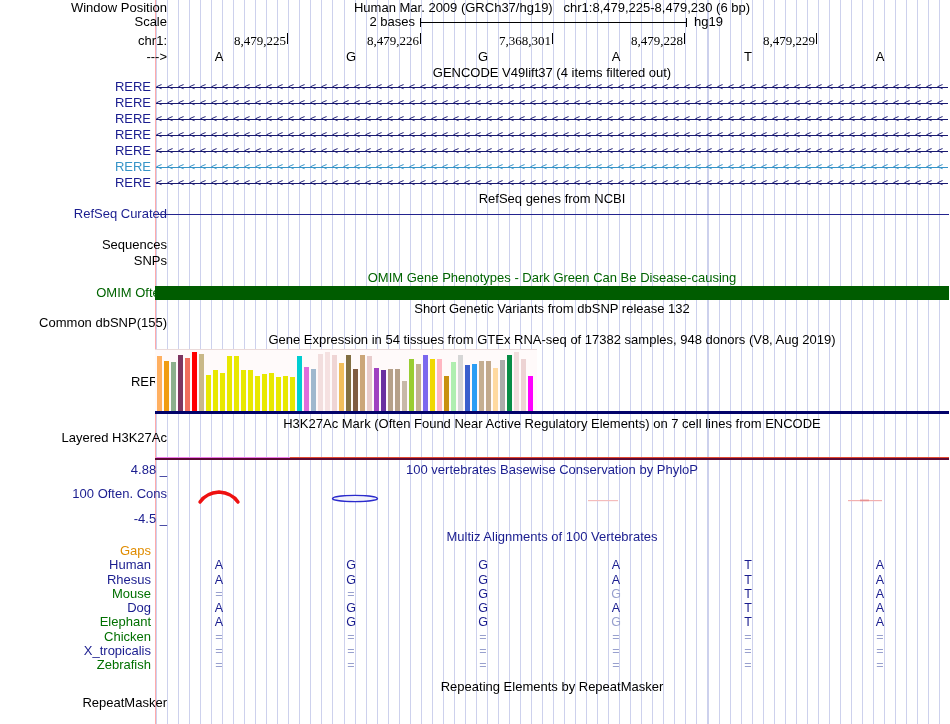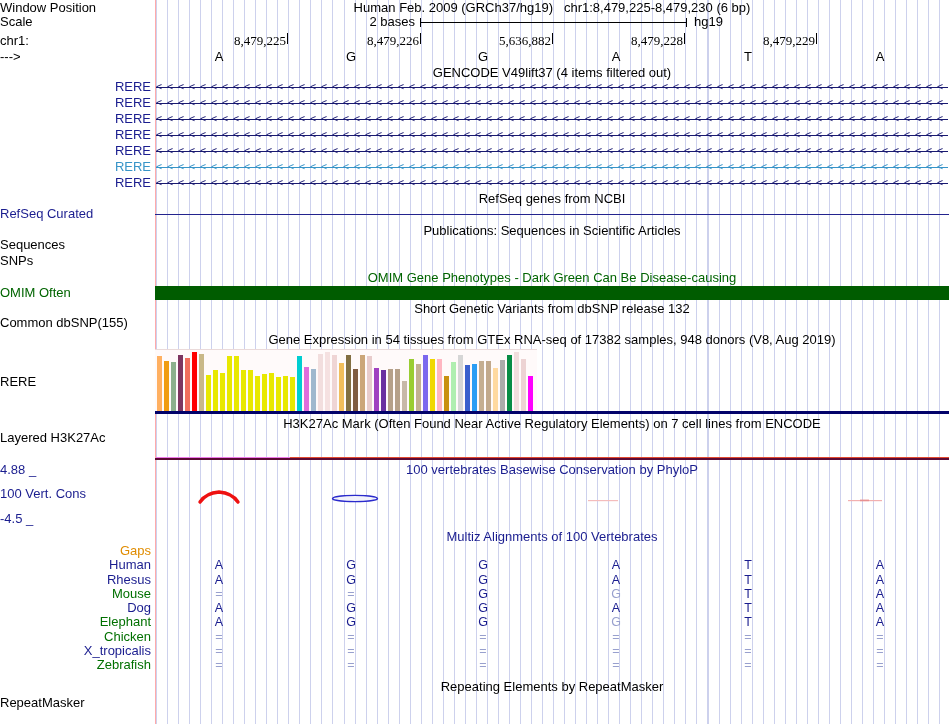--- a/index.html
+++ b/index.html
@@ -1,19 +1,19 @@
 <!DOCTYPE html>
 <html><head>
 <meta charset="utf-8">
 <style>
   html,body{margin:0;padding:0;background:#fff;}
   #browser{position:relative;width:950px;height:724px;background:#fff;overflow:hidden;
     font-family:"Liberation Sans","DejaVu Sans",sans-serif;font-size:13px;color:#000;}
   .abs{position:absolute;}
-  .lbl{position:absolute;left:0;width:151px;text-align:left;line-height:14px;white-space:nowrap;}
+  .lbl{position:absolute;left:16px;width:151px;text-align:right;line-height:14px;white-space:nowrap;}
   .ctr{position:absolute;left:155px;width:794px;text-align:center;line-height:14px;white-space:nowrap;}
   .c-navy{color:#1A1D8F;}
   .c-green{color:#007000;}
   .c-orange{color:#E08C00;}
   .c-dgreen{color:#006400;}
   .c-ltblue{color:#3794C8;}
   #grid{position:absolute;left:156px;top:0;width:793px;height:724px;z-index:0;
     background-image:repeating-linear-gradient(90deg,#CDD1ED 0,#CDD1ED 1px,transparent 1px,transparent 11.03px);}
   #pinkline{position:absolute;left:155px;top:0;width:1px;height:724px;background:#FFAAAA;z-index:1;}
   .z{z-index:2;}
@@ -43,37 +43,37 @@
 </style>
 </head>
 <body>
 
 <div id="browser">
   <div id="grid"></div>
   <div id="pinkline"></div>
 
   <div class="lbl z" style="top:1px">Window Position</div>
   <div class="ctr z" style="top:1px">
-    <span>Human Feb. 2009 (GRCh37/hg19)</span>&nbsp;&nbsp;&nbsp;<span>chr1:8,479,225-8,479,230 (6 bp)</span>
+    <span>Human Mar. 2009 (GRCh37/hg19)</span>&nbsp;&nbsp;&nbsp;<span>chr1:8,479,225-8,479,230 (6 bp)</span>
   </div>
 
   <div class="lbl z" style="top:15px">Scale</div>
   <div class="abs z" style="left:255px;top:15px;width:160px;text-align:right;line-height:14px">2 bases</div>
   <div id="scalebar"></div>
   <div class="tick" style="left:420px;top:18px;height:9px"></div>
   <div class="tick" style="left:686px;top:18px;height:9px"></div>
   <div class="abs z" style="left:694px;top:15px;line-height:14px">hg19</div>
 
   <div class="lbl z" style="top:34px">chr1:</div>
   <div id="coordRow">
       <div class="coordnum" style="left: 196px; top: 34px;">8,479,225</div>
       <div class="tick" style="left: 287px; top: 33px; height: 11px;"></div>
       <div class="coordnum" style="left: 329px; top: 34px;">8,479,226</div>
       <div class="tick" style="left: 420px; top: 33px; height: 11px;"></div>
-      <div class="coordnum" style="left: 461px; top: 34px;">5,636,882</div>
+      <div class="coordnum" style="left: 461px; top: 34px;">7,368,301</div>
       <div class="tick" style="left: 552px; top: 33px; height: 11px;"></div>
       <div class="coordnum" style="left: 593px; top: 34px;">8,479,228</div>
       <div class="tick" style="left: 684px; top: 33px; height: 11px;"></div>
       <div class="coordnum" style="left: 725px; top: 34px;">8,479,229</div>
       <div class="tick" style="left: 816px; top: 33px; height: 11px;"></div>
     </div>
 
   <div class="lbl z" style="top:50px">---&gt;</div>
   <div id="seqRow">
       <div class="baseletter" style="left: 209px; top: 50px;">A</div>
@@ -113,21 +113,20 @@
       <div class="generow" style="top: 175px;">
         <div class="glbl glbl c-navy">RERE</div>
         <div class="arrowline" style="color: rgb(25, 25, 112);">&lt;&lt;&lt;&lt;&lt;&lt;&lt;&lt;&lt;&lt;&lt;&lt;&lt;&lt;&lt;&lt;&lt;&lt;&lt;&lt;&lt;&lt;&lt;&lt;&lt;&lt;&lt;&lt;&lt;&lt;&lt;&lt;&lt;&lt;&lt;&lt;&lt;&lt;&lt;&lt;&lt;&lt;&lt;&lt;&lt;&lt;&lt;&lt;&lt;&lt;&lt;&lt;&lt;&lt;&lt;&lt;&lt;&lt;&lt;&lt;&lt;&lt;&lt;&lt;&lt;&lt;&lt;&lt;&lt;&lt;&lt;&lt;</div>
       </div>
     </div>
 
   <div class="ctr z" style="top:192px">RefSeq genes from NCBI</div>
   <div class="lbl z c-navy" style="top:207px">RefSeq Curated</div>
   <div id="refseqLine"></div>
 
-  <div class="ctr z" style="top:224px">Publications: Sequences in Scientific Articles</div>
   <div class="lbl z" style="top:238px">Sequences</div>
   <div class="lbl z" style="top:254px">SNPs</div>
 
   <div class="ctr z c-dgreen" style="top:271px">OMIM Gene Phenotypes - Dark Green Can Be Disease-causing</div>
   <div class="lbl z c-dgreen" style="top:286px">OMIM Often</div>
   <div id="omimBar"></div>
 
   <div class="ctr z" style="top:302px">Short Genetic Variants from dbSNP release 132</div>
   <div class="lbl z" style="top:316px">Common dbSNP(155)</div>
 
@@ -194,21 +193,21 @@
   <div class="ctr z" style="top:417px">H3K27Ac Mark (Often Found Near Active Regulatory Elements) on 7 cell lines from ENCODE</div>
   <div class="lbl z" style="top:431px">Layered H3K27Ac</div>
   <div id="h3kLine">
     <div class="seg" style="left:1px;width:134px;background:#EE7AE9"></div>
     <div class="seg" style="left:135px;width:659px;background:#E2492F"></div>
     <div id="h3kDark"></div>
   </div>
 
   <div class="lbl z c-navy" style="top:463px">4.88 _</div>
   <div class="ctr z c-navy" style="top:463px">100 vertebrates Basewise Conservation by PhyloP</div>
-  <div class="lbl z c-navy" style="top:487px">100 Vert. Cons</div>
+  <div class="lbl z c-navy" style="top:487px">100 Often. Cons</div>
   <div class="lbl z c-navy" style="top:512px">-4.5 _</div>
   <svg id="consSvg">
     <path d="M200 502 Q206 493 219 492 Q232 493 238 502" fill="none" stroke="#EE1111" stroke-width="3.4" stroke-linecap="round"></path>
     <ellipse cx="355" cy="498.5" rx="22.5" ry="3.1" fill="#F2F2FB" stroke="#2A2ACC" stroke-width="1.4"></ellipse>
     <rect x="588" y="500" width="30" height="1.2" fill="#F4BCBC"></rect>
     <rect x="848" y="500" width="34" height="1.2" fill="#F2B0B0"></rect>
     <rect x="860" y="499.6" width="9" height="1.6" fill="#E89090"></rect>
   </svg>
 
   <div class="ctr z c-navy" style="top:530px">Multiz Alignments of 100 Vertebrates</div>

